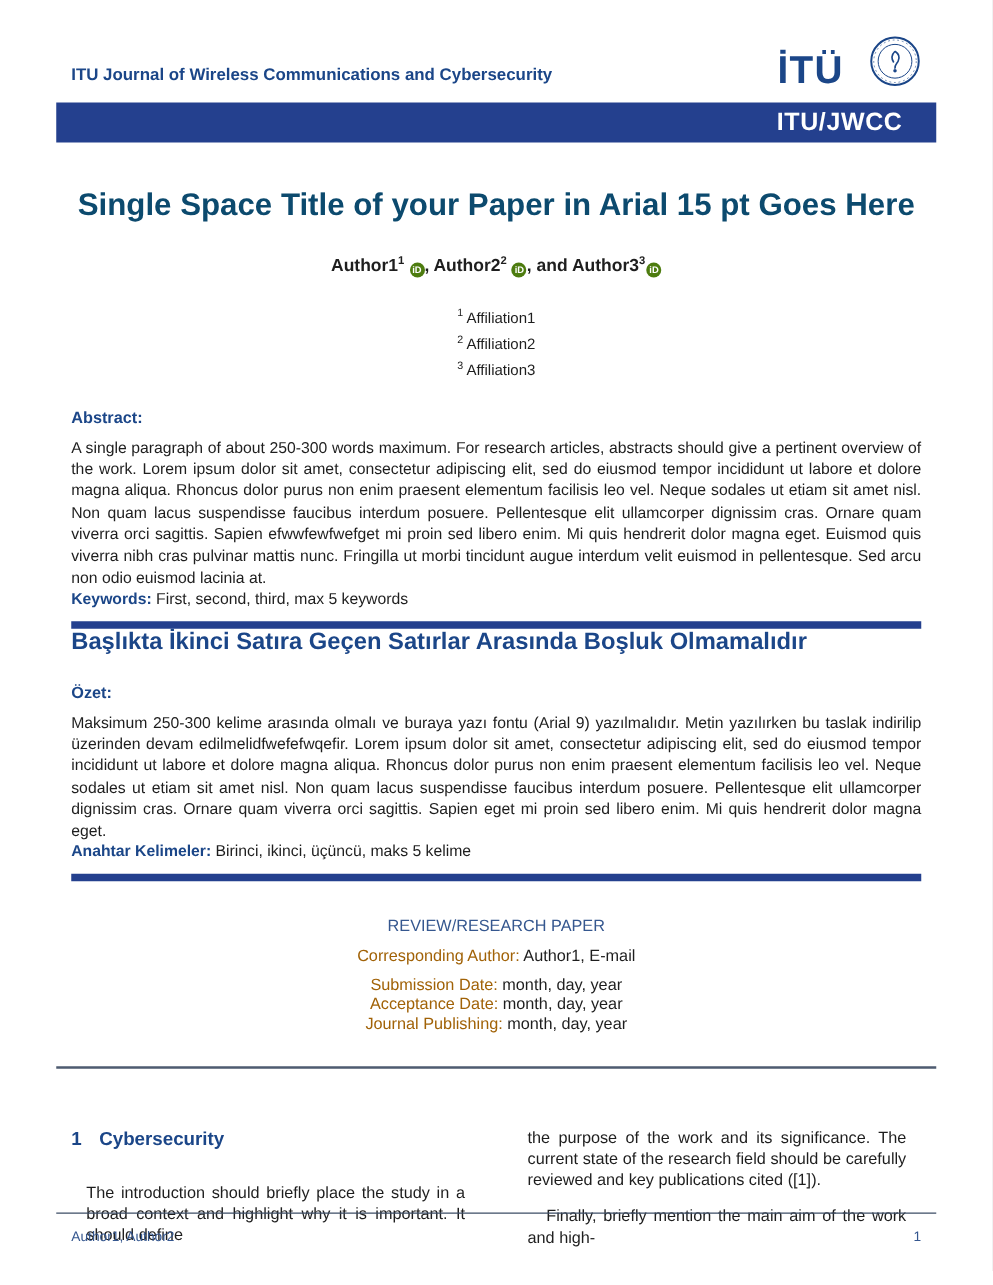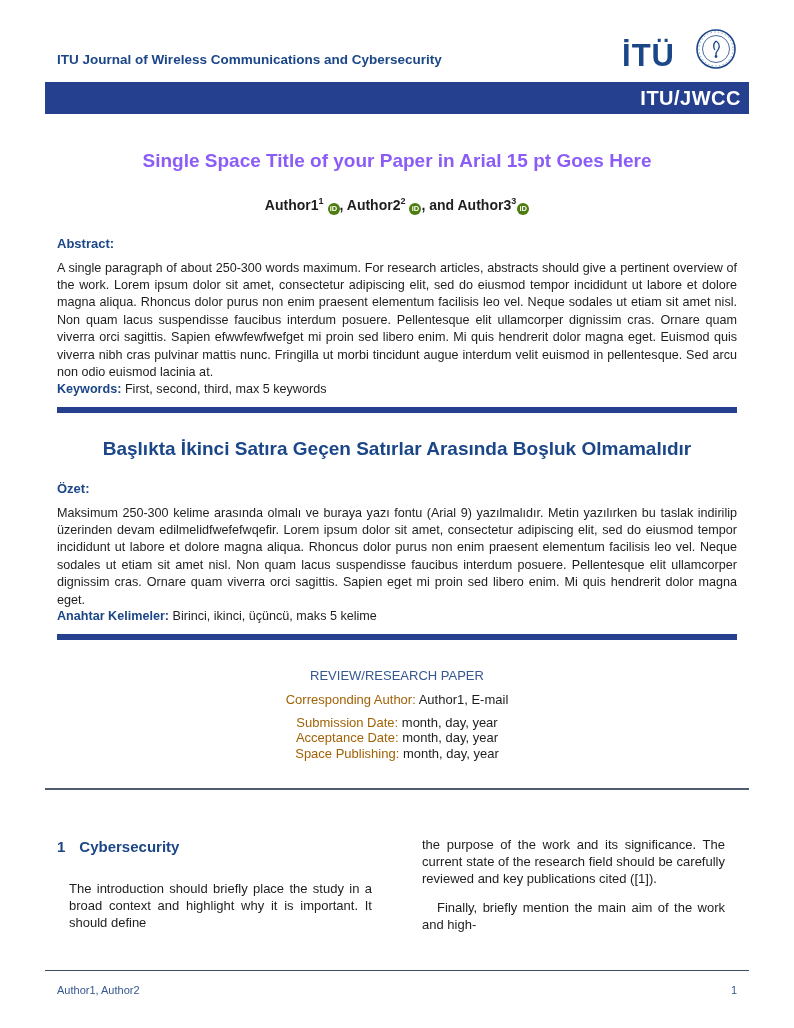--- a/index.html
+++ b/index.html
@@ -10,40 +10,40 @@
     padding:0 57px; position:relative; overflow:hidden;
   }
   
   .header { display:flex; justify-content:space-between; align-items:flex-start; padding-top:28px; }
   .journal-name { color:#1b4688; font-weight:bold; font-size:13.5px; margin-top:24px; }
   .logo { display:flex; align-items:flex-start; gap:20px; }
   .logo-text { color:#1b4688; font-weight:bold; font-size:31px; letter-spacing:1px; line-height:1; margin-top:12px; }
   .seal { width:42px; height:42px; margin-top:0; }
   
   .banner { height:32px; background:#24408e; margin:11px -12px 0 -12px;
-            display:flex; align-items:center; justify-content:flex-end; padding-right:8px; }
+            display:flex; align-items:center; justify-content:flex-end; padding-right:27px; }
   .banner-label { color:#ffffff; font-weight:bold; font-size:20px; letter-spacing:0.5px; }
   
-  .paper-title { color:#8b5cf6; font-weight:bold; font-size:19px; text-align:center; margin-top:36px; }
+  .paper-title { color:#0c4a6e; font-weight:bold; font-size:25px; text-align:center; margin-top:36px; }
   .authors { text-align:center; font-weight:bold; font-size:14px; margin-top:24px; color:#1e1e1e; }
   .authors sup { font-size:9px; }
   .orcid { display:inline-block; width:12px; height:12px; border-radius:50%;
            background:#4d7c0f; color:#ffffff; font-size:7.5px; font-weight:bold;
            line-height:12.5px; text-align:center; vertical-align:-1px; }
   .orcid.gap { margin-left:4px; }
   .orcid.tight { margin-left:1px; }
   .affiliations { text-align:center; font-size:12px; margin-top:20px; line-height:17px; }
   .affiliations sup { font-size:8.5px; }
   
   .section-label { color:#1b4688; font-weight:bold; font-size:13px; margin-top:21px; }
   .body-par { font-size:12.6px; line-height:17.4px; text-align:justify; margin-top:9px; }
   .kw-line { font-size:12.6px; margin-top:0; }
   .kw-label { color:#1b4688; font-weight:bold; }
   .rule-thick { height:6px; background:#24408e; margin-top:11px; }
-  .turkish-title { color:#1b4688; font-weight:bold; font-size:19px; text-align:center; margin-top:25px; }
+  .turkish-title { color:#1b4688; font-weight:bold; font-size:19px; }
   
   .info-block { text-align:center; font-size:13px; margin-top:28px; }
   .info-line { margin-top:8px; }
   .paper-type { color:#35578f; font-size:13px; }
   .blue-label { color:#a16207; }
   .info-line.first { margin-top:0; }
   .corr { margin-top:9px; }
   .ref { margin-top:9px; }
   .dates { margin-top:8px; line-height:15.5px; }
   .em { font-style:italic; }
@@ -84,20 +84,25 @@
   <div class="banner">
     <div class="banner-label">ITU/JWCC</div>
   </div>
 
   <div class="paper-title">Single Space Title of your Paper in Arial 15 pt Goes Here</div>
 
   <div class="authors">
     <span>Author1</span><sup>1</sup><span class="orcid gap">iD</span><span>, </span><span>Author2</span><sup>2</sup><span class="orcid gap">iD</span><span>, and </span><span>Author3</span><sup>3</sup><span class="orcid tight">iD</span>
   </div>
 
+  <div class="affiliations">
+    <div><sup>1</sup> <span>Affiliation1</span></div>
+    <div><sup>2</sup> <span>Affiliation2</span></div>
+    <div><sup>3</sup> <span>Affiliation3</span></div>
+  </div>
 
   <div class="section-label">Abstract:</div>
   <div class="body-par">A single paragraph of about 250-300 words maximum. For research articles, abstracts should give a pertinent overview of the work. Lorem ipsum dolor sit amet, consectetur adipiscing elit, sed do eiusmod tempor incididunt ut labore et dolore magna aliqua. Rhoncus dolor purus non enim praesent elementum facilisis leo vel. Neque sodales ut etiam sit amet nisl. Non quam lacus suspendisse faucibus interdum posuere. Pellentesque elit ullamcorper dignissim cras. Ornare quam viverra orci sagittis. Sapien efwwfewfwefget mi proin sed libero enim. Mi quis hendrerit dolor magna eget. Euismod quis viverra nibh cras pulvinar mattis nunc. Fringilla ut morbi tincidunt augue interdum velit euismod in pellentesque. Sed arcu non odio euismod lacinia at.</div>
   <div class="kw-line">
     <span class="kw-label">Keywords:</span><span> First, second, third, max 5 keywords</span>
   </div>
 
   <div class="rule-thick"></div>
 
   <div class="turkish-title">Başlıkta İkinci Satıra Geçen Satırlar Arasında Boşluk Olmamalıdır</div>
@@ -110,21 +115,21 @@
   <div class="rule-thick"></div>
 
   <div class="info-block">
     <div class="info-line first paper-type">REVIEW/RESEARCH PAPER</div>
     <div class="info-line corr">
       <span class="blue-label">Corresponding Author:</span><span> Author1, E-mail</span>
     </div>
     <div class="dates">
       <div><span class="blue-label">Submission Date:</span><span> month, day, year</span></div>
       <div><span class="blue-label">Acceptance Date:</span><span> month, day, year</span></div>
-      <div><span class="blue-label">Space Publishing:</span><span> month, day, year</span></div>
+      <div><span class="blue-label">Journal Publishing:</span><span> month, day, year</span></div>
     </div>
   </div>
 
   <div class="thin-rule"></div>
 
   <div class="columns">
     <div class="col">
       <div class="sec-heading">
         <span class="sec-num">1</span><span>Cybersecurity</span>
       </div>

